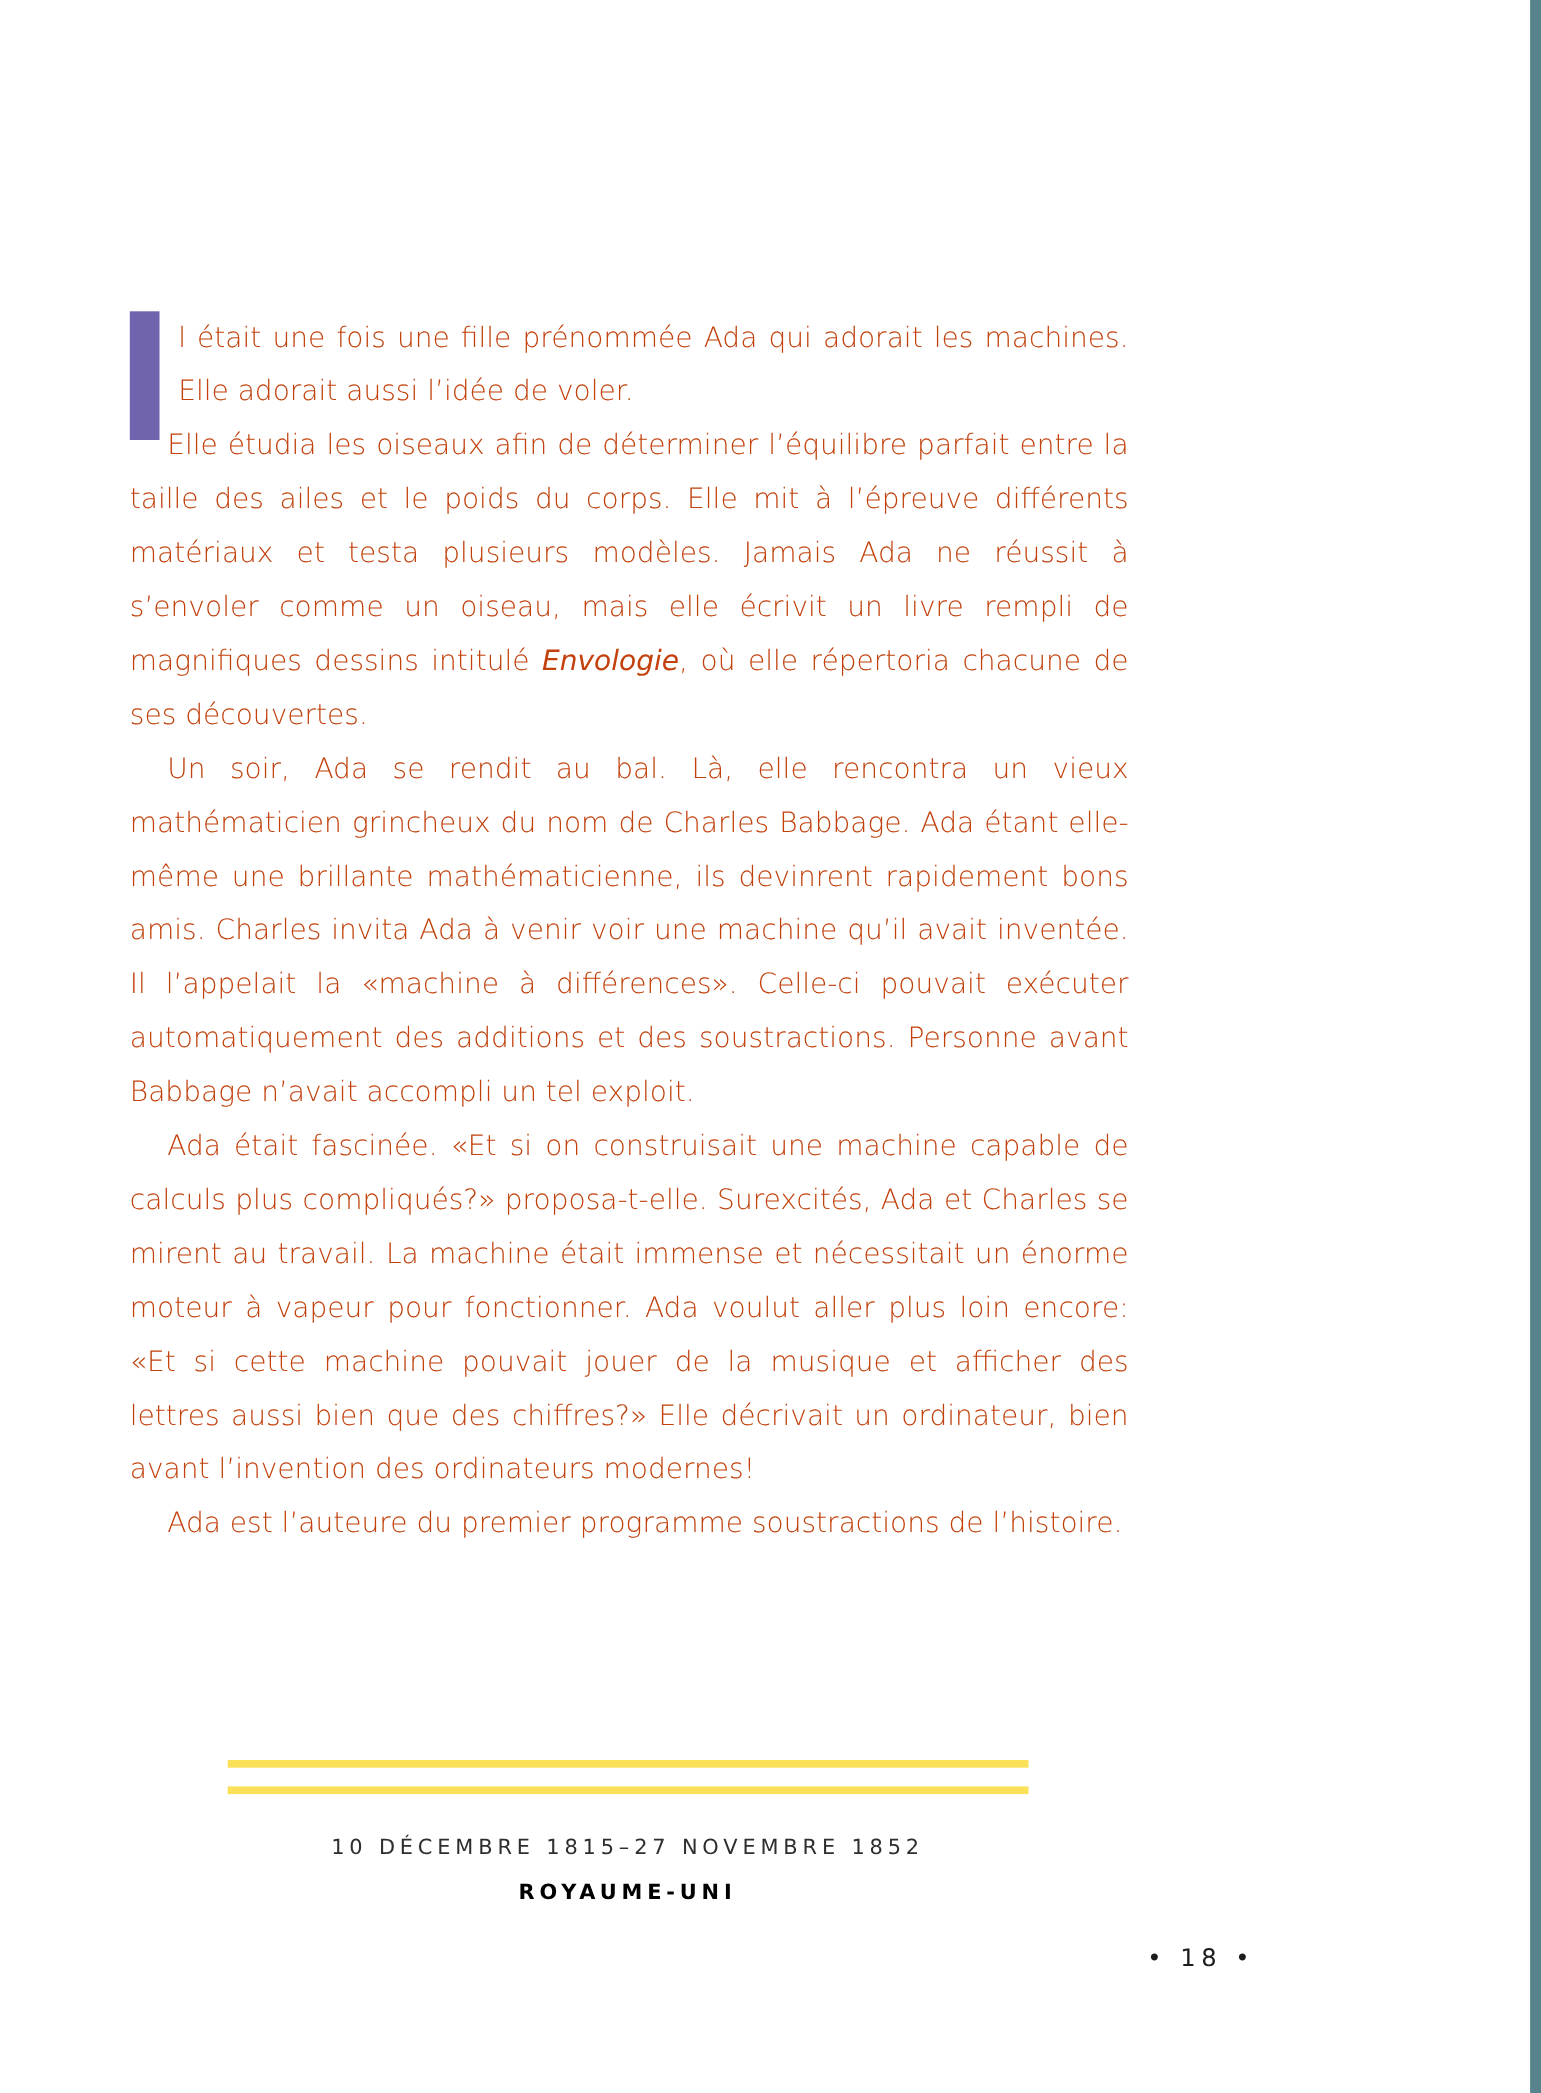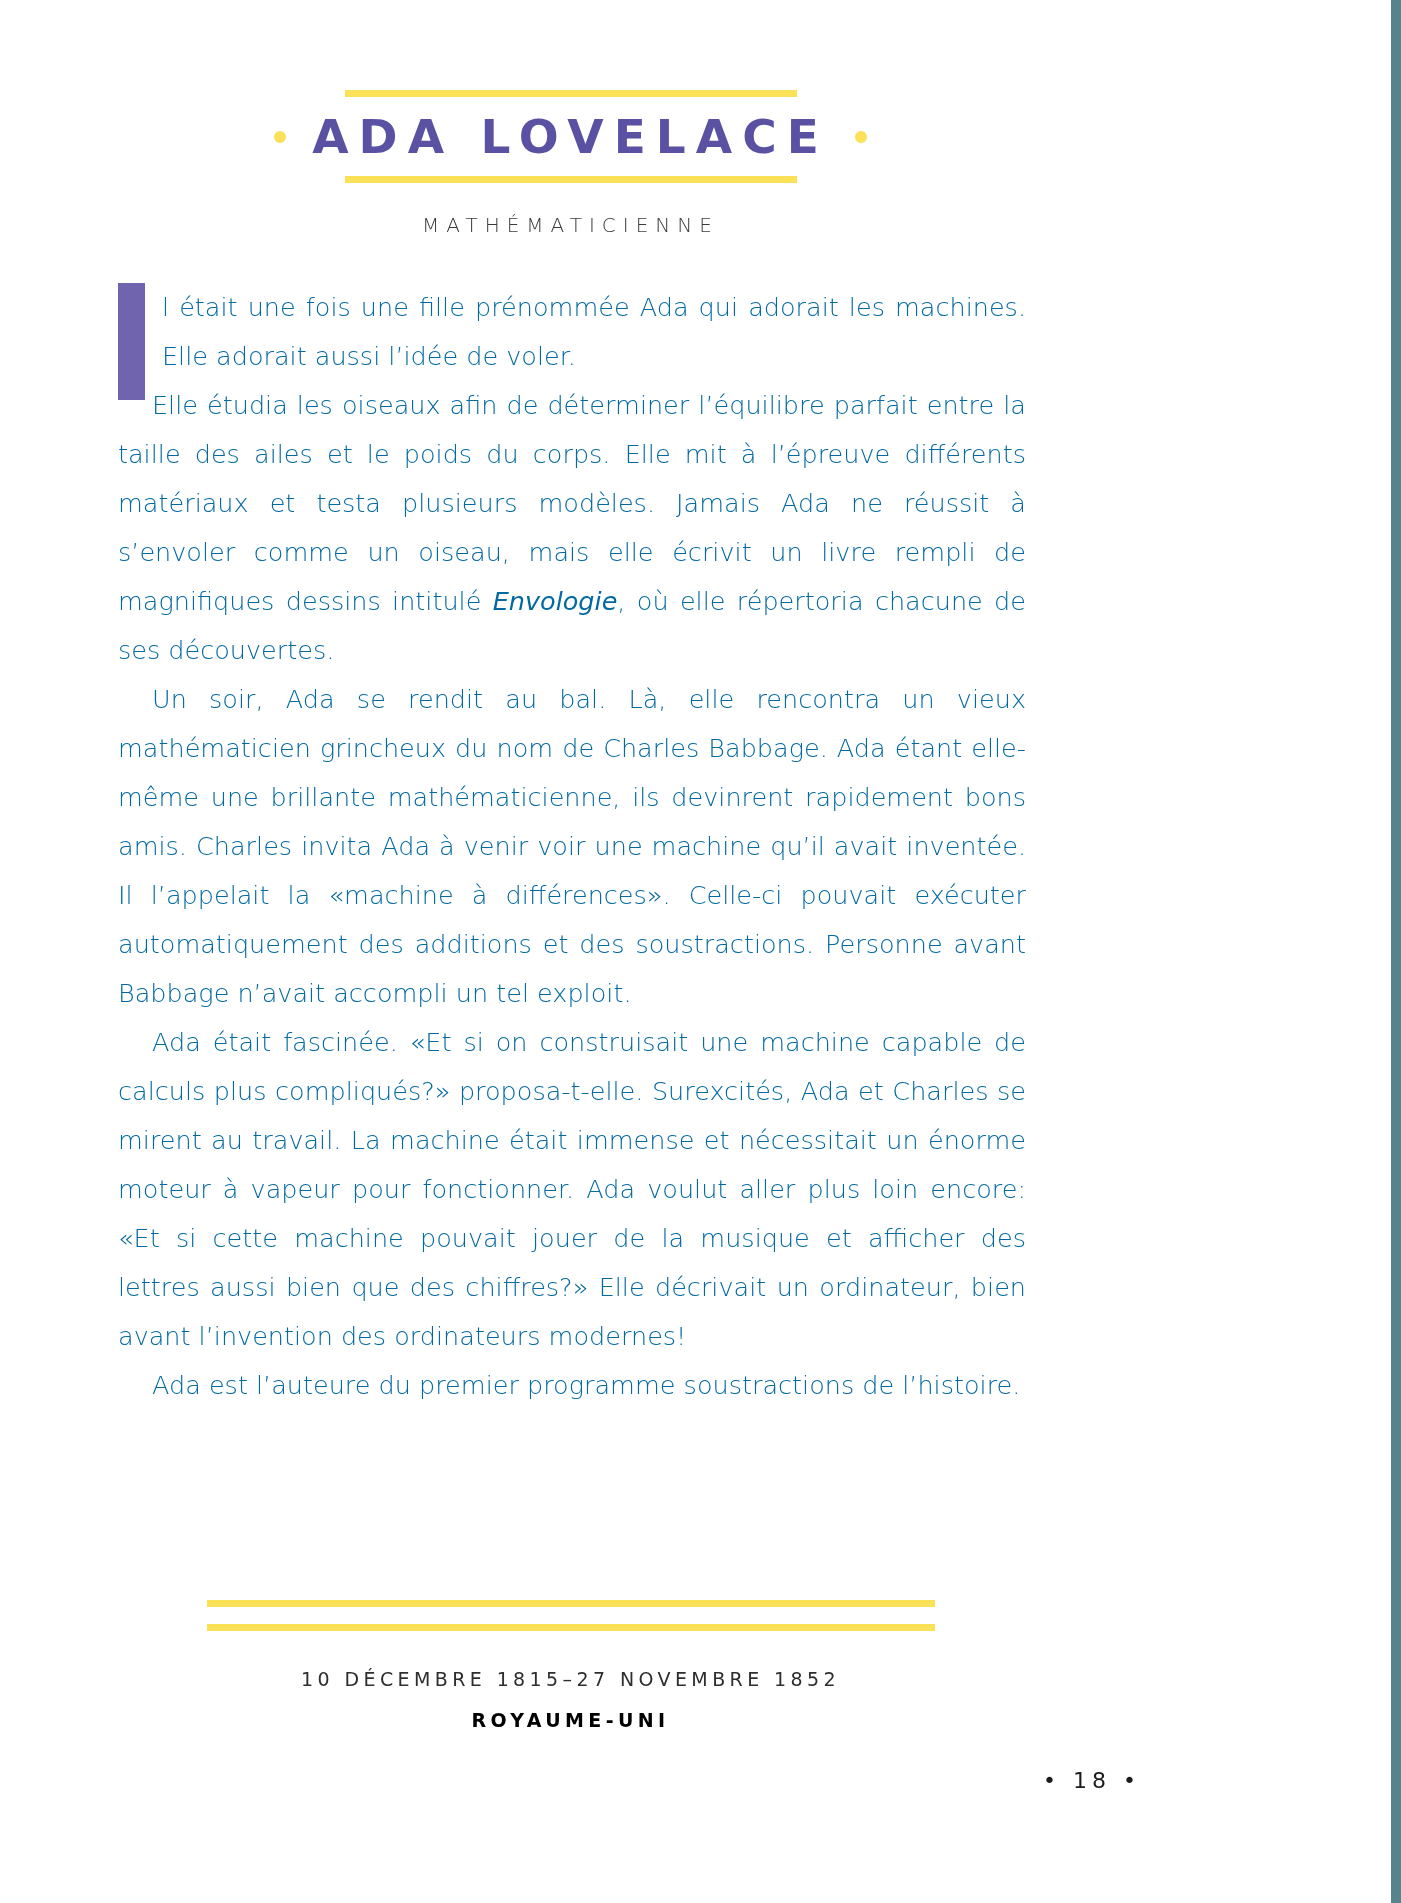--- a/index.html
+++ b/index.html
@@ -101,21 +101,21 @@
     top: 0px;
     width: 27px;
     height: 117px;
     background: #6f64ad;
   }
   p.para {
     margin: 0 0 0 0;
     font-family: "DejaVu Sans", sans-serif;
     font-size: 25.5px;
     line-height: 49px;
-    color: #0369a1;
+    color: #c2410c;
     text-align: justify;
     text-indent: 34px;
     font-weight: 300;
     hyphens: manual;
   }
   p.first {
     padding-left: 44px;
     text-indent: 0;
   }
   p.para em { font-style: italic; }
@@ -166,35 +166,20 @@
     color: #1c1c1c;
   }
 </style>
 </head>
 <body>
 
 <div class="page">
 
   <div class="sheet">
 
-    <div class="header">
-
-      <div class="title-block">
-        <span class="dot-left"></span>
-        <span class="dot-right"></span>
-
-        <div class="rule-top"></div>
-
-        <div class="title">ADA LOVELACE</div>
-
-        <div class="rule-bottom"></div>
-      </div>
-
-      <div class="subtitle">MATHÉMATICIENNE</div>
-    </div>
 
     <div class="body-wrap">
 
       <div class="dropcap-bar"></div>
 
       <p class="para first">l était une fois une fille prénommée Ada qui adorait les machines. Elle adorait aussi l’idée de voler.</p>
 
       <p class="para"><span>Elle étudia les oiseaux afin de déterminer l’équilibre parfait entre la taille des ailes et le poids du corps. Elle mit à l’épreuve différents matériaux et testa plusieurs modèles. Jamais Ada ne réussit à s’envoler comme un oiseau, mais elle écrivit un livre rempli de magnifiques dessins intitulé </span><em>Envologie</em><span>, où elle répertoria chacune de ses découvertes.</span></p>
 
       <p class="para">Un soir, Ada se rendit au bal. Là, elle rencontra un vieux mathématicien grincheux du nom de Charles Babbage. Ada étant elle-même une brillante mathématicienne, ils devinrent rapidement bons amis. Charles invita Ada à venir voir une machine qu’il avait inventée. Il l’appelait la «machine à différences». Celle-ci pouvait exécuter automatiquement des additions et des soustractions. Personne avant Babbage n’avait accompli un tel exploit.</p>

